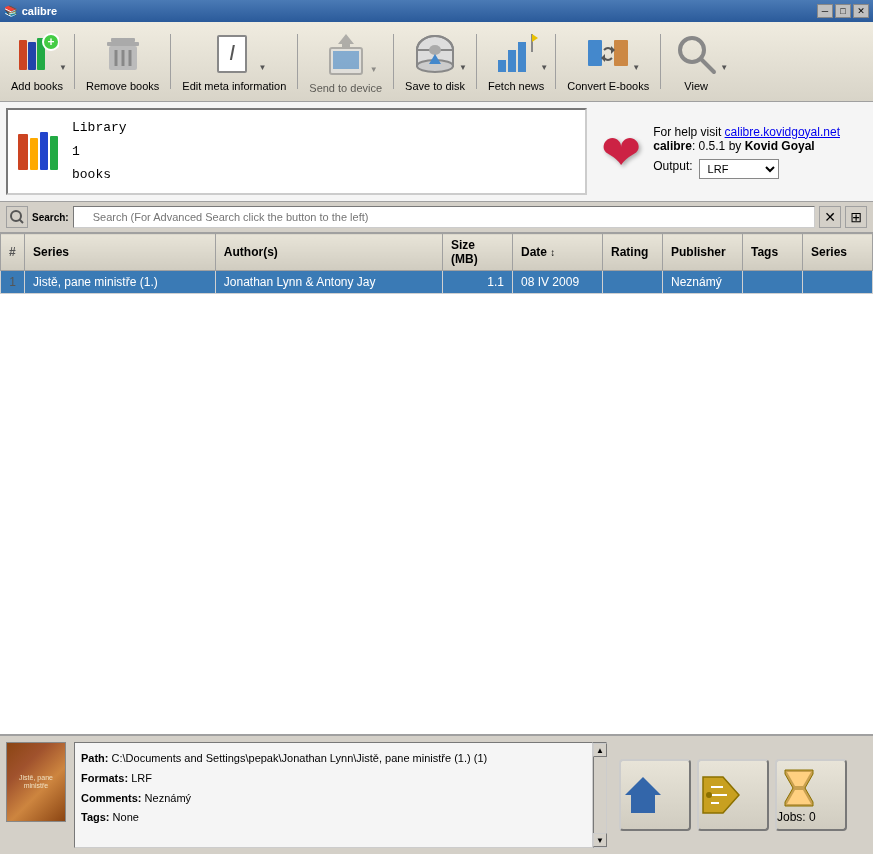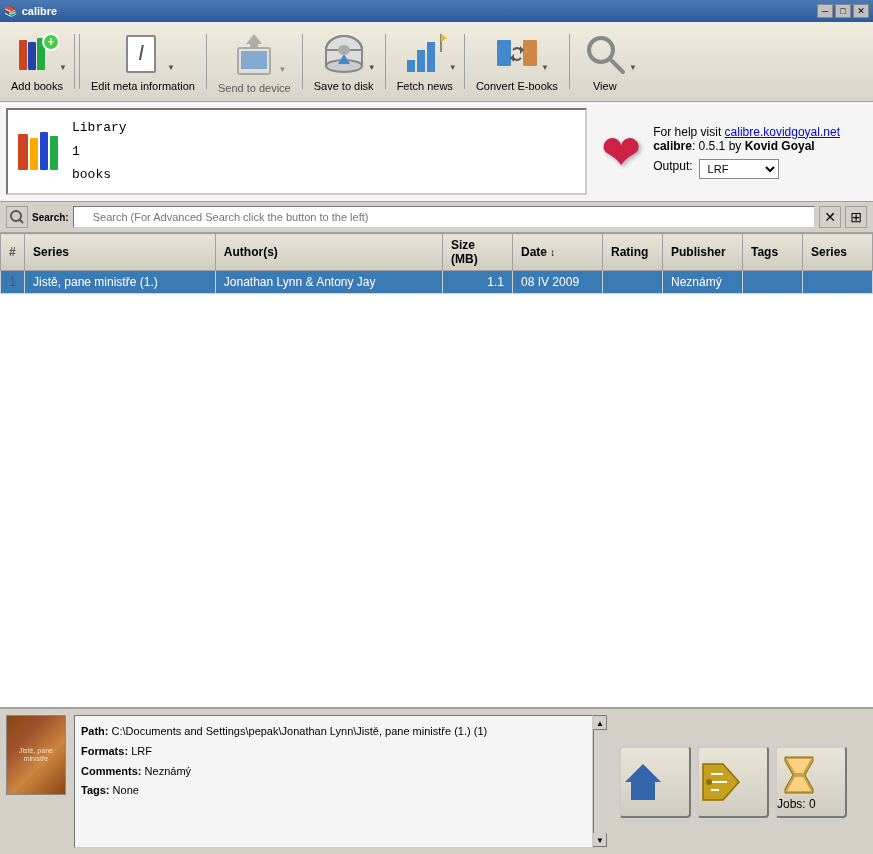--- a/index.html
+++ b/index.html
@@ -231,21 +231,21 @@
 
     
     #content-area {
       display: flex;
       flex-direction: column;
       height: calc(854px - 22px - 80px);
     }
 
     
     #bottom-panel {
-      height: 147px;
+      height: 120px;
       background: #d4d0c8;
       border-top: 2px solid #a0a0a0;
       display: flex;
     }
     #book-details {
       flex: 1;
       display: flex;
       gap: 8px;
       padding: 6px;
     }
@@ -381,20 +381,33 @@
           <text x="36" y="14" text-anchor="middle" fill="white" font-size="12" font-weight="bold">+</text>
         </svg>
         <div class="dropdown-arrow">▼</div>
       </div>
     </div>
     <span class="label">Add books</span>
   </div>
 
   <div class="btn-separator"></div>
 
+  <div class="toolbar-btn">
+    <div class="icon-area">
+      <svg width="44" height="44" viewBox="0 0 44 44">
+        <rect x="6" y="10" width="32" height="4" fill="#aaa" rx="1"></rect>
+        <rect x="10" y="6" width="24" height="4" fill="#aaa" rx="1"></rect>
+        <rect x="8" y="14" width="28" height="24" fill="#bbb" rx="2"></rect>
+        <line x1="15" y1="18" x2="15" y2="34" stroke="#888" stroke-width="3"></line>
+        <line x1="22" y1="18" x2="22" y2="34" stroke="#888" stroke-width="3"></line>
+        <line x1="29" y1="18" x2="29" y2="34" stroke="#888" stroke-width="3"></line>
+      </svg>
+    </div>
+    <span class="label">Remove books</span>
+  </div>
 
   <div class="btn-separator"></div>
 
   <div class="toolbar-btn">
     <div class="icon-area">
       <svg width="44" height="44" viewBox="0 0 44 44">
         <rect x="6" y="4" width="28" height="36" fill="white" stroke="#888" stroke-width="2" rx="1"></rect>
         <text x="20" y="28" text-anchor="middle" fill="#555" font-size="22" font-style="italic">I</text>
         </svg>
         <div class="dropdown-arrow"></div>

